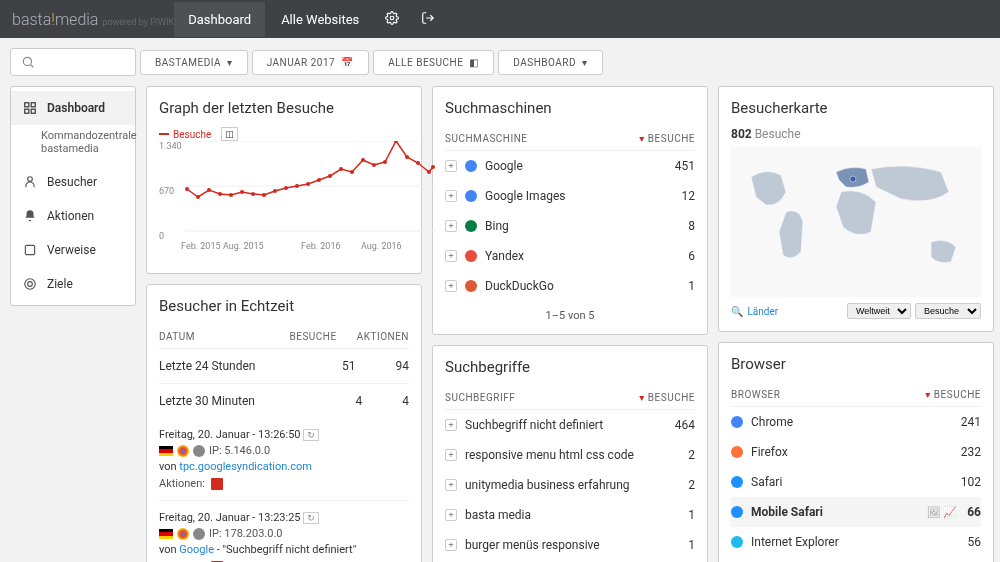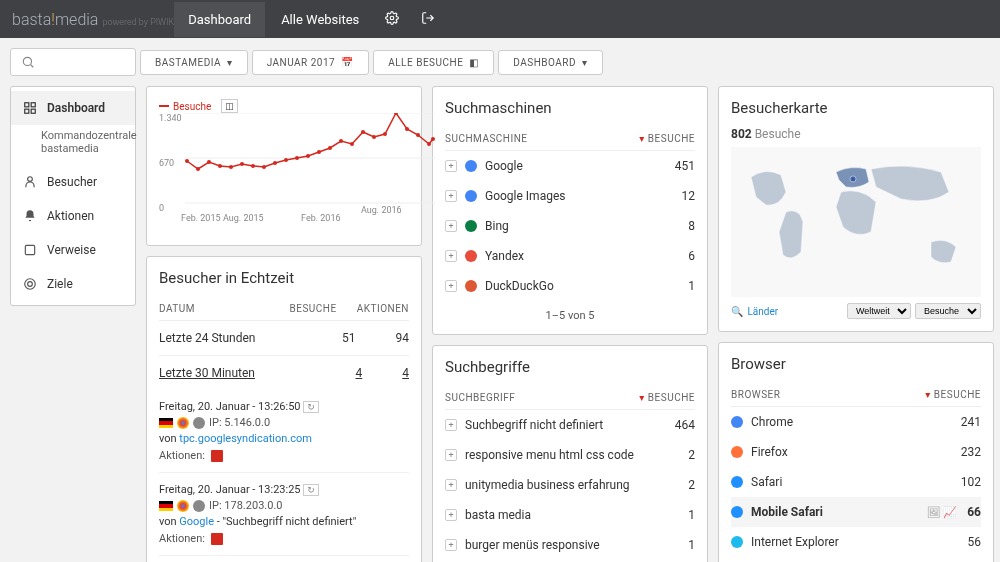--- a/index.html
+++ b/index.html
@@ -26,21 +26,21 @@
 .col2 { width: 276px; }
 .col3 { width: 276px; }
 .card { background: #fff; border: 1px solid #ccc; border-radius: 3px; padding: 12px; }
 .card-title { font-size: 15px; color: #333; margin-bottom: 10px; font-weight: 400; }
 .chart { position: relative; height: 120px; }
 .chart-legend { font-size: 10px; display: flex; align-items: center; gap: 4px; }
 .chart-legend-line { width: 10px; height: 2px; background: #d4291f; }
 .axis-label { position: absolute; font-size: 9px; color: #888; }
 .table-header { display: flex; justify-content: space-between; font-size: 10px; color: #666; letter-spacing: 0.5px; padding: 6px 0; border-bottom: 1px solid #eee; }
 .table-row { display: flex; justify-content: space-between; padding: 10px 0; font-size: 12px; border-bottom: 1px solid #f0f0f0; }
-.table-row:last-child { border-bottom: none; text-decoration: underline; }
+.table-row:last-child { border-bottom: none; }
 .visit-entry { padding: 10px 0; border-bottom: 1px solid #f0f0f0; font-size: 11px; }
 .visit-date { color: #333; margin-bottom: 3px; }
 .visit-meta { display: flex; align-items: center; gap: 4px; margin-bottom: 3px; color: #555; }
 .visit-link { color: #1e87d6; }
 .flag { width: 14px; height: 10px; background: linear-gradient(#000 33%, #dd0000 33% 66%, #ffce00 66%); display: inline-block; }
 .browser-icon { width: 12px; height: 12px; border-radius: 50%; display: inline-block; }
 .se-row { display: flex; align-items: center; justify-content: space-between; padding: 8px 0; font-size: 12px; }
 .se-left { display: flex; align-items: center; gap: 8px; }
 .se-val { color: #333; }
 .plus-icon { width: 12px; height: 12px; border: 1px solid #ccc; border-radius: 2px; font-size: 9px; line-height: 10px; text-align: center; color: #888; }
@@ -144,20 +144,21 @@
           <circle cx="12" cy="12" r="4"></circle>
         </svg>
       <span>Ziele</span>
     </div>
   </div>
 
   <div class="content">
 
     <div class="col col1">
       <div class="card">
+        <div class="card-title">Graph der letzten Besuche</div>
         <div class="chart-legend">
           <span class="chart-legend-line"></span>
             <span style="color:#d4291f">Besuche</span>
           <span style="margin-left:6px;border:1px solid #ccc;padding:1px 3px;font-size:9px">◫</span>
         </div>
         <div class="chart">
           <span class="axis-label" style="left:0;top:0">1.340</span>
           <span class="axis-label" style="left:0;top:45px">670</span>
           <span class="axis-label" style="left:0;top:90px">0</span>
           <svg width="250" height="100" style="position:absolute;left:26px;top:0">
@@ -188,21 +189,21 @@
                 <circle cx="211" cy="0" r="2"></circle>
                 <circle cx="222" cy="16" r="2"></circle>
                 <circle cx="233" cy="22" r="2"></circle>
                 <circle cx="244" cy="31" r="2"></circle>
                 <circle cx="248" cy="26" r="2"></circle>
               </g>
           </svg>
           <span class="axis-label" style="left:22px;top:100px">Feb. 2015</span>
           <span class="axis-label" style="left:64px;top:100px">Aug. 2015</span>
           <span class="axis-label" style="left:142px;top:100px">Feb. 2016</span>
-          <span class="axis-label" style="left:202px;top:92px">Aug. 2016</span>
+          <span class="axis-label" style="left:202px;top:100px">Aug. 2016</span>
         </div>
       </div>
 
       <div class="card">
         <div class="card-title">Besucher in Echtzeit</div>
         <div class="table-header">
           <span>DATUM</span>
           <span style="display:flex;gap:20px">
               <span>BESUCHE</span>
               <span>AKTIONEN</span>

